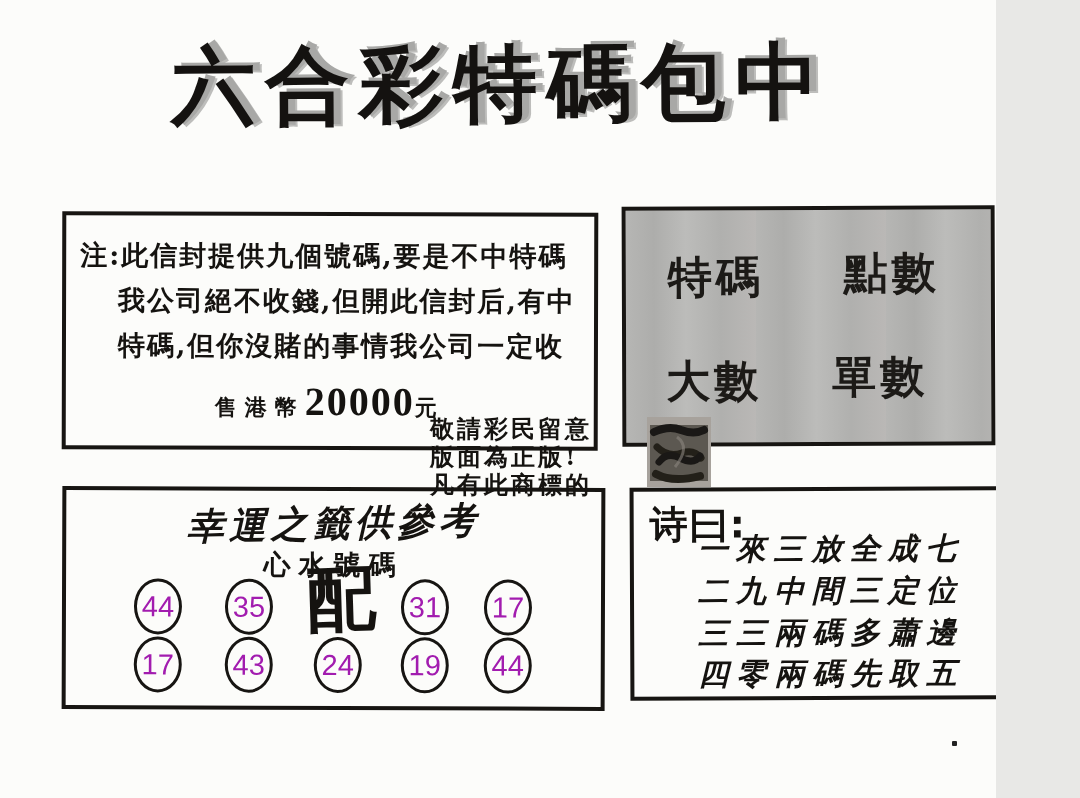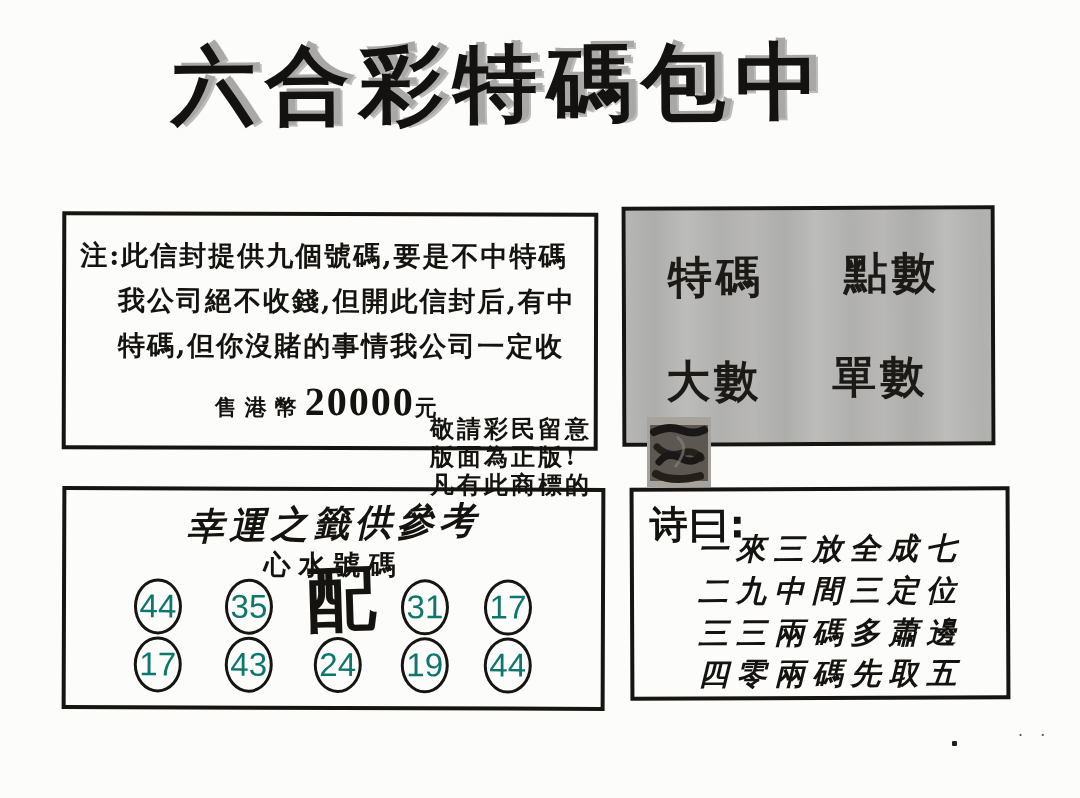--- a/index.html
+++ b/index.html
@@ -1,18 +1,18 @@
 <!DOCTYPE html>
 <html><head>
 <meta charset="utf-8">
 <style>
   html,body{margin:0;padding:0;background:#e8e8e6;}
   .page{
     position:relative;
-    width:1080px;height:798px;
+    width:996px;height:798px;
     background:#fcfcfa;
     overflow:hidden;
     font-family:"DejaVu Serif", serif;
     color:#151310;
   }
   
   .title{
     position:absolute;left:120px;top:28px;width:760px;
     text-align:center;
     font-size:84px;font-weight:900;
@@ -99,21 +99,21 @@
   .lucky-sub{
     position:absolute;left:0;top:56px;width:100%;
     text-align:center;
     font-size:27px;font-weight:700;letter-spacing:8px;
   }
   .num-circle{
     position:absolute;width:48px;height:56px;
     border:3px solid #171512;border-radius:50%;
     display:flex;align-items:center;justify-content:center;
     font-family:"Liberation Sans", sans-serif;
-    font-size:33px;font-weight:500;color:#0f766e;
+    font-size:29px;font-weight:500;color:#a21caf;
     box-sizing:border-box;
   }
   .r1{top:88px;}
   .r2{top:146px;}
   .c1{left:68px;}
   .c2{left:159px;}
   .c3{left:248px;}
   .c4{left:335px;}
   .c5{left:418px;}
   .match-char{

